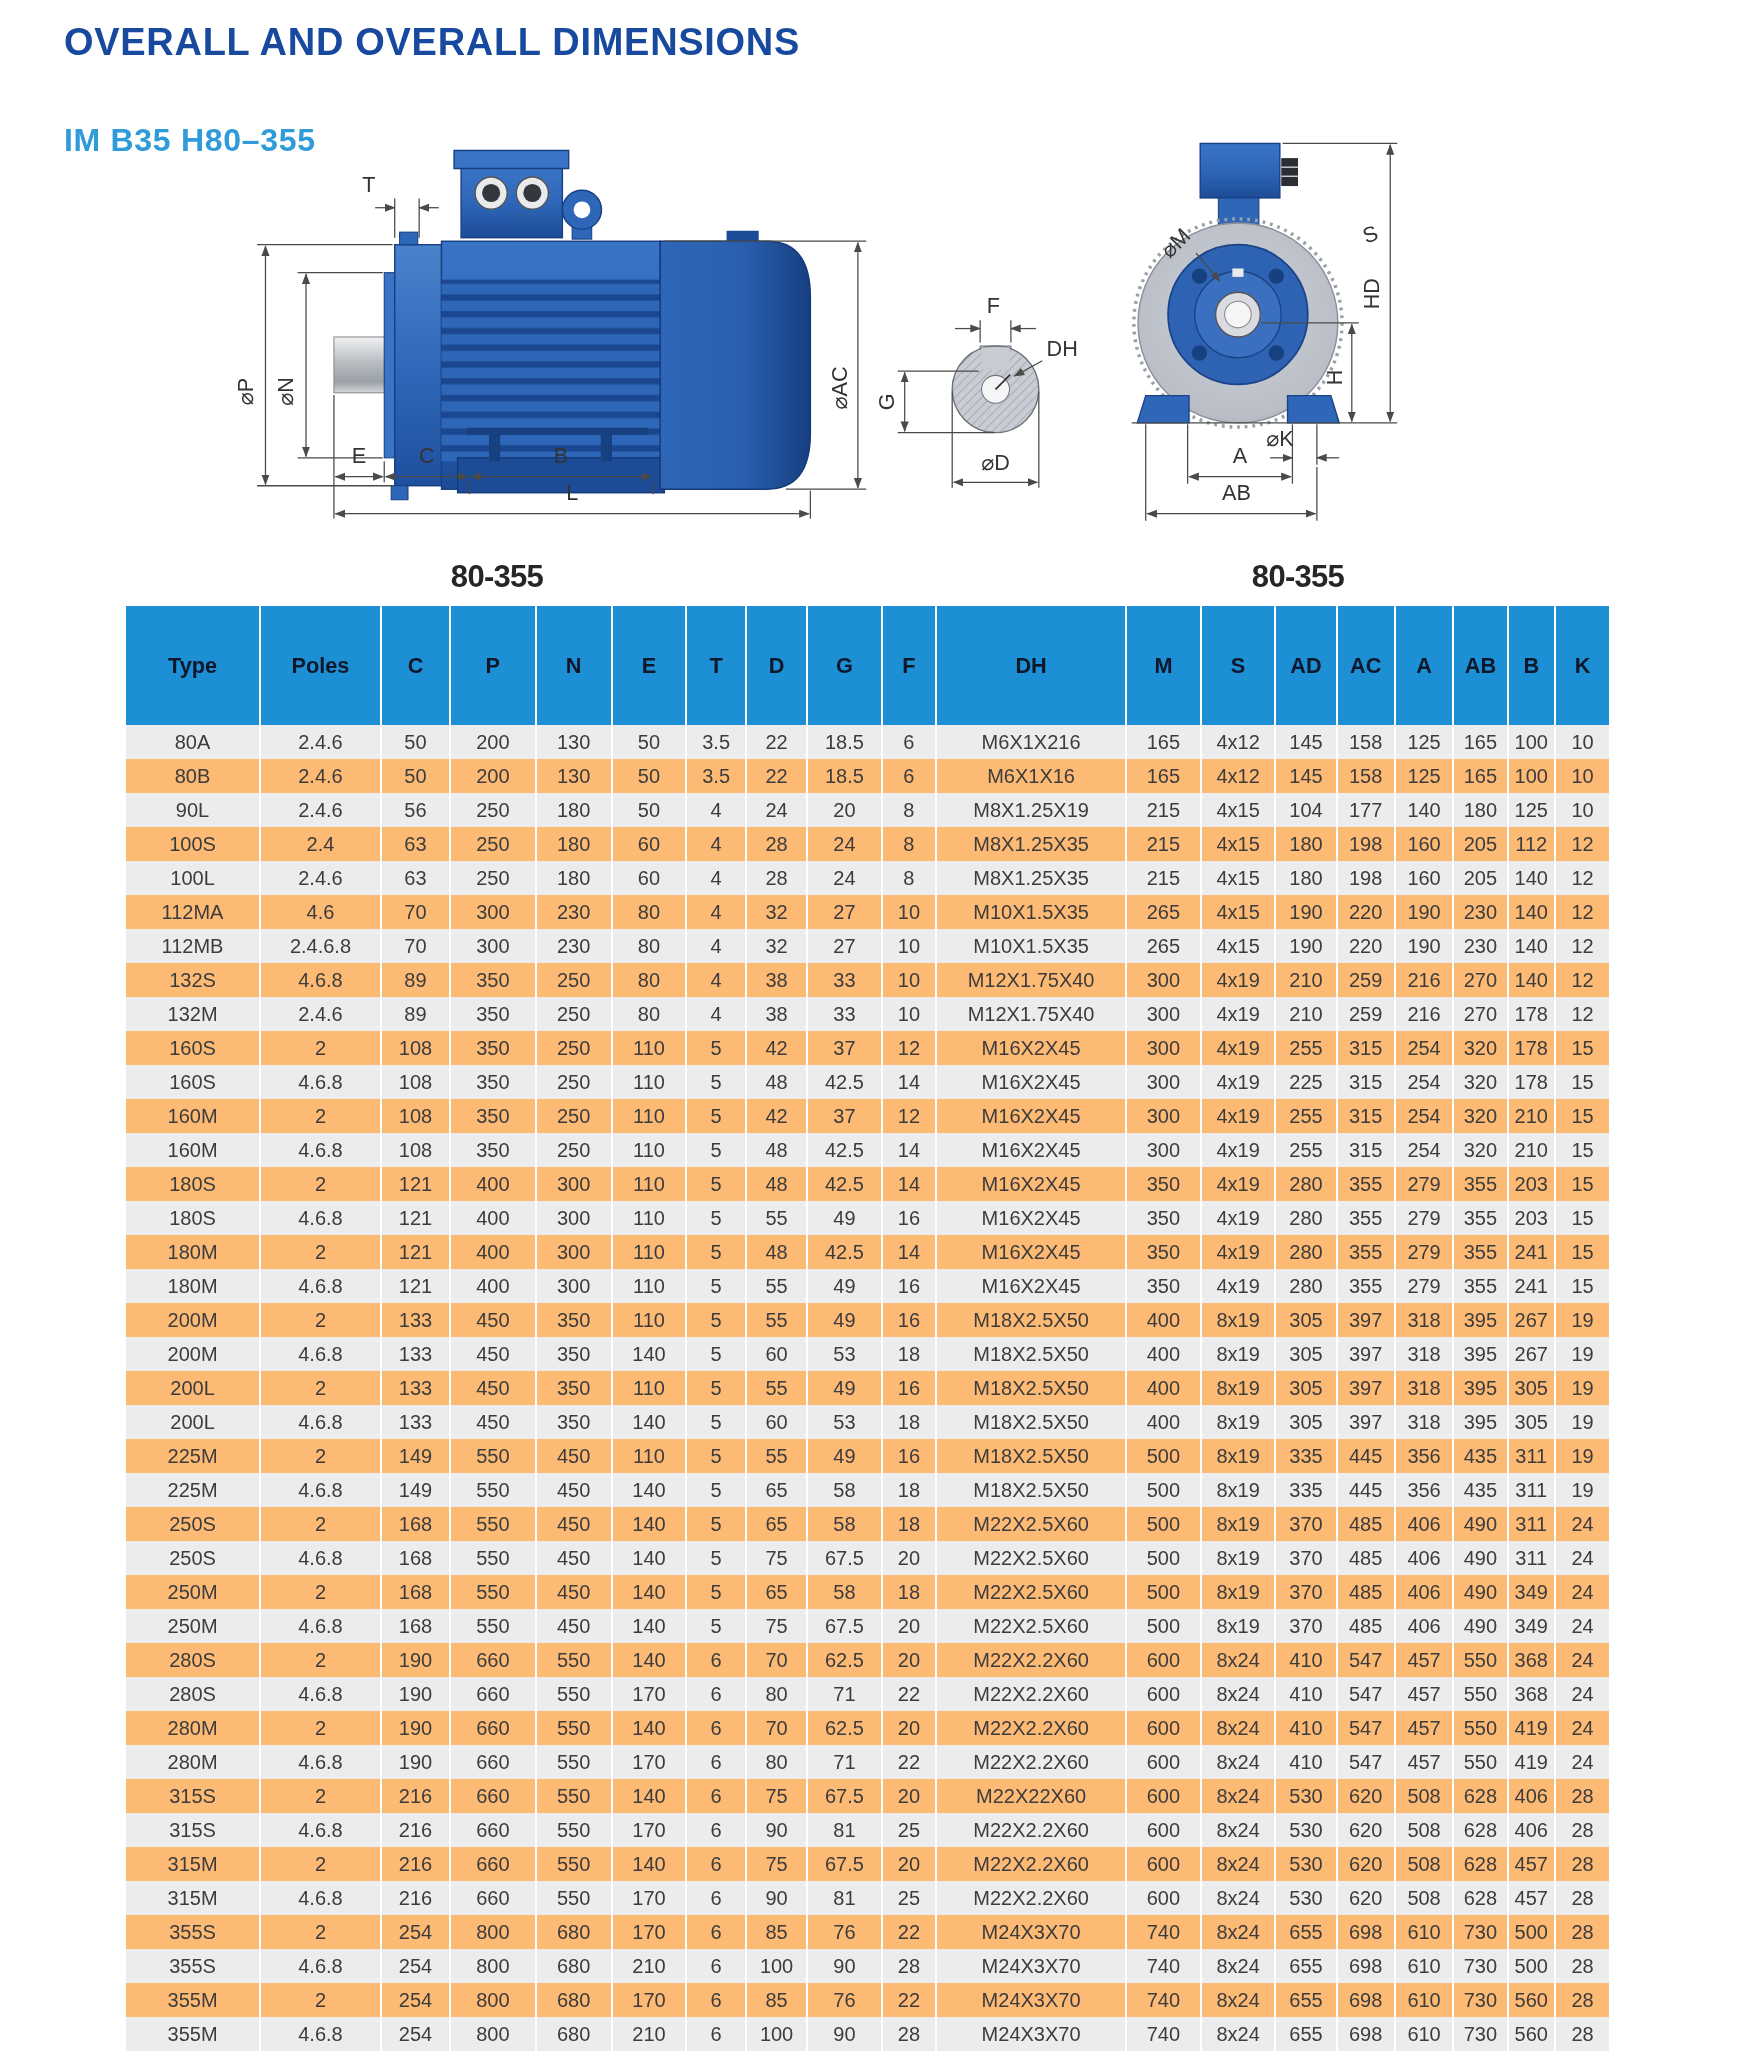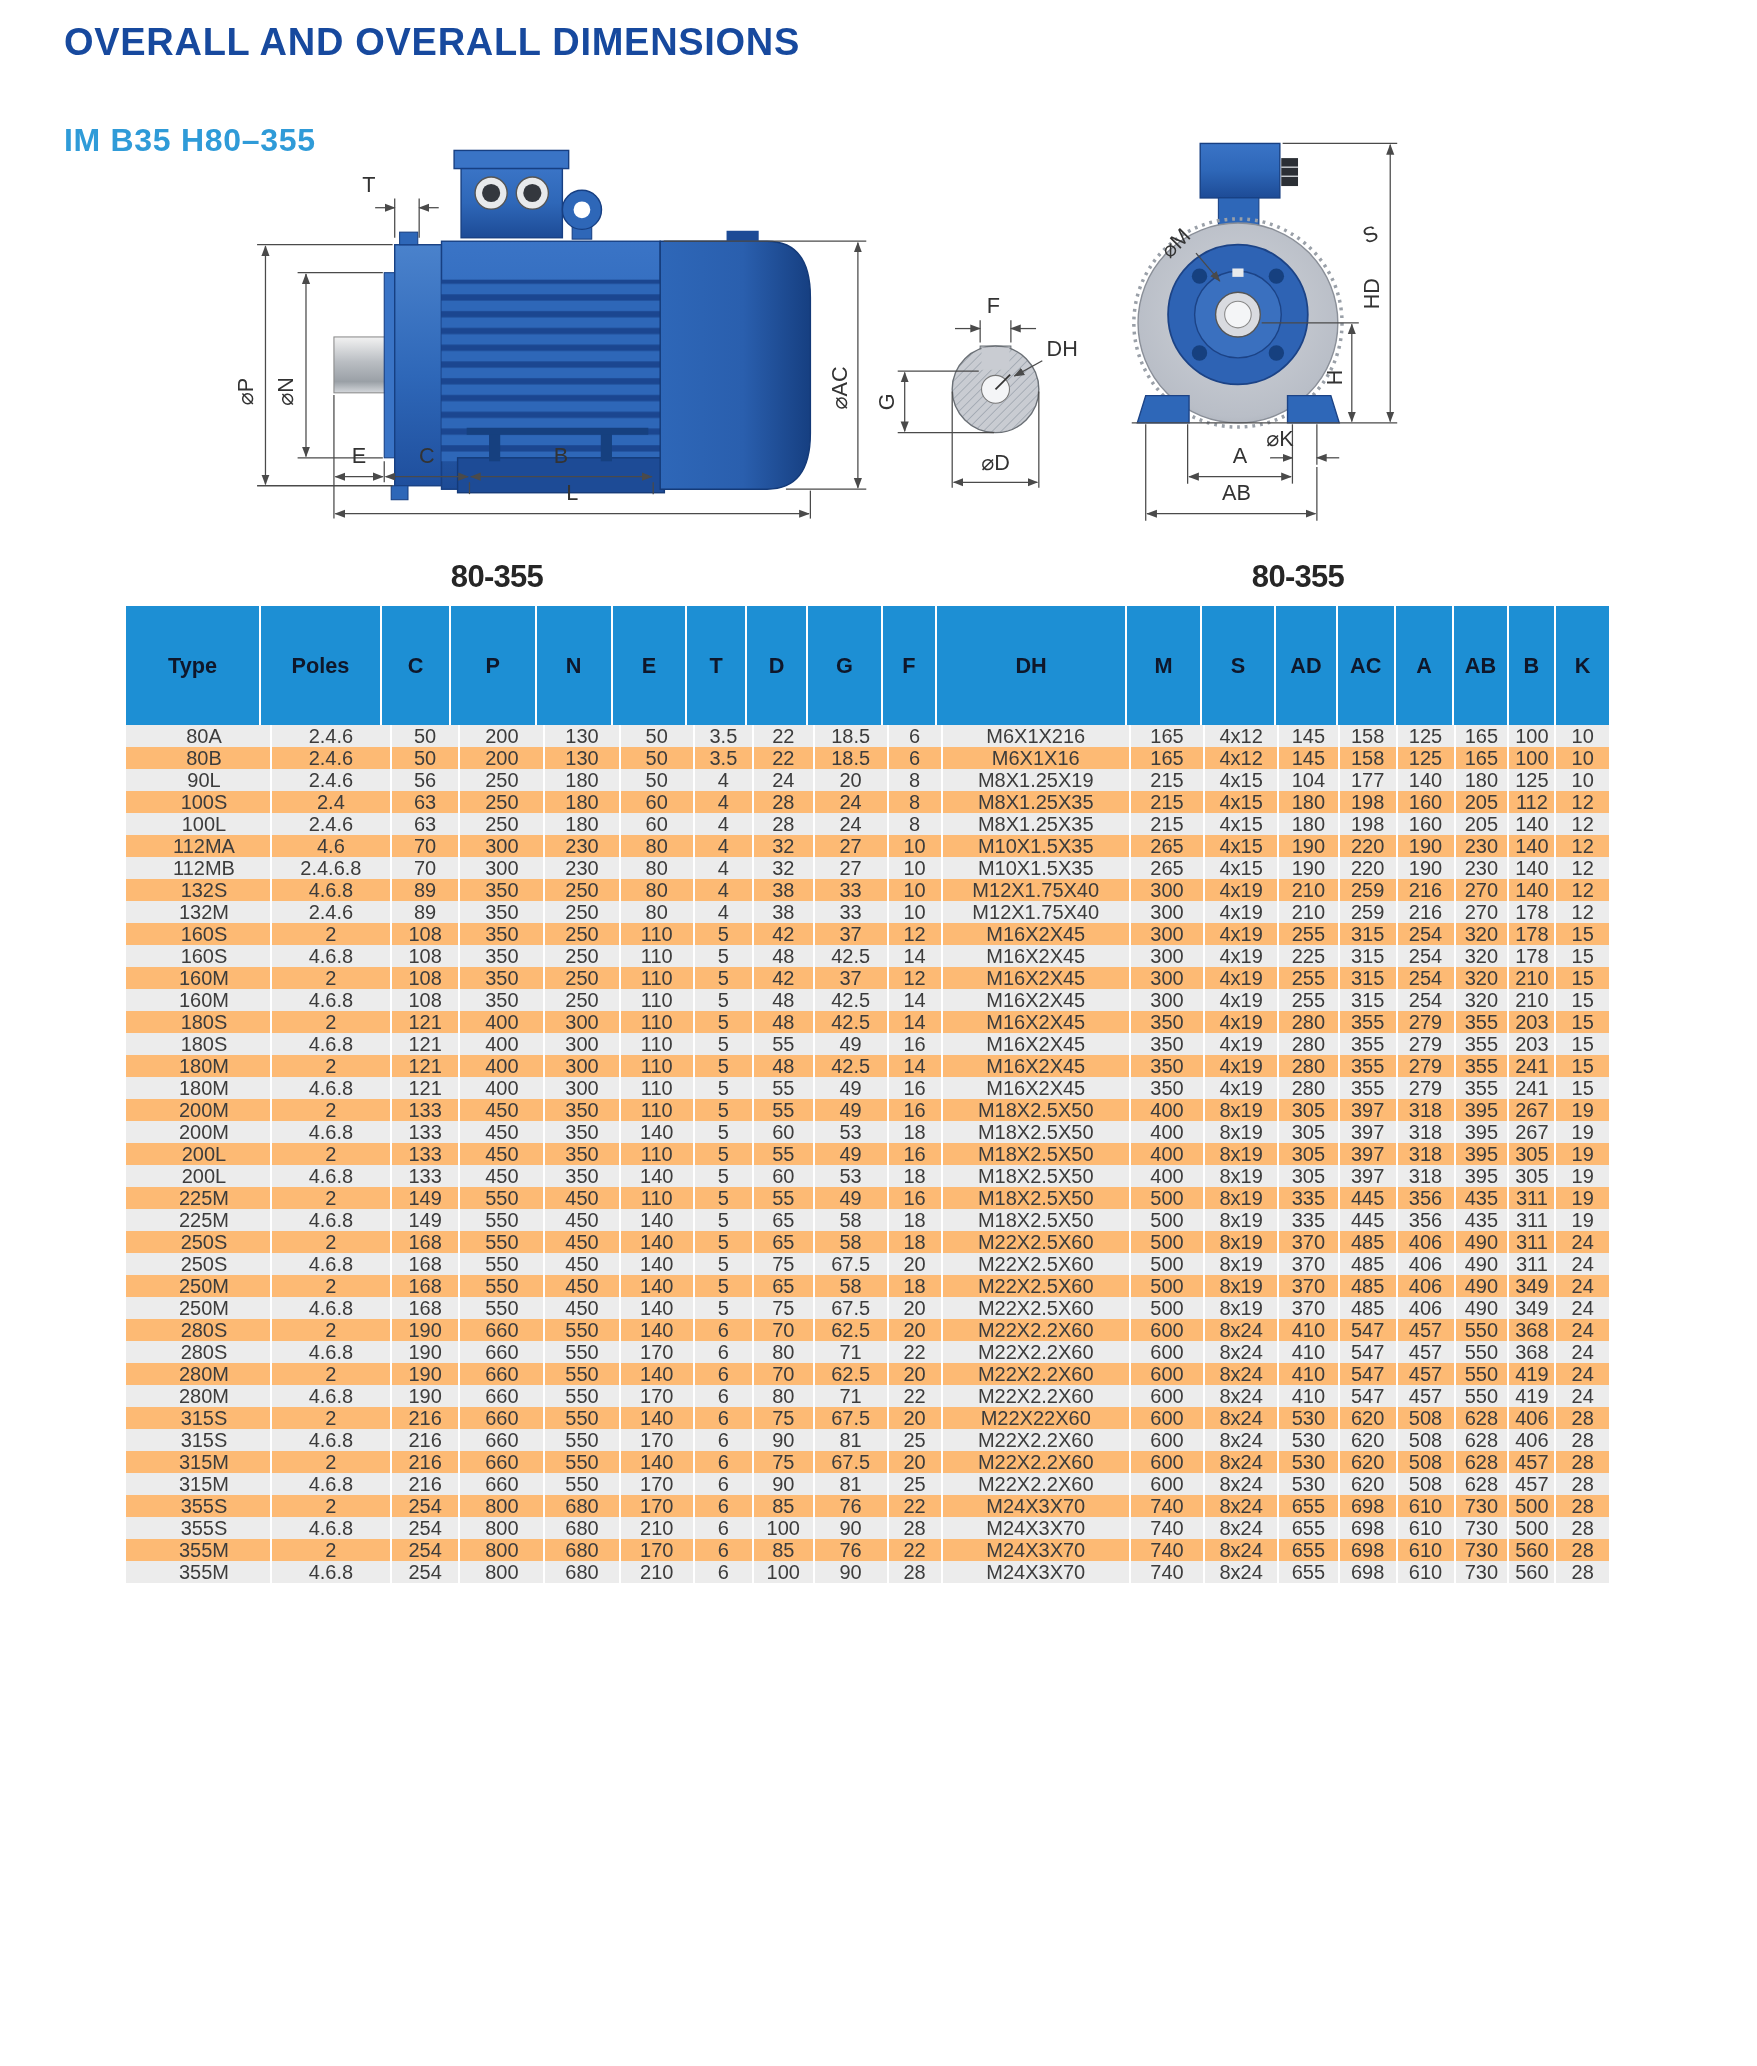--- a/index.html
+++ b/index.html
@@ -17,22 +17,22 @@
   svg text{font-family:"Liberation Sans",sans-serif;font-size:31px;fill:#333;}
 
   
   .dim-table{position:absolute;left:126px;top:606px;width:1483px;}
   .thead{display:grid;height:119px;background:#1d8fd4;
          grid-template-columns:199fr 178fr 102fr 126fr 112fr 110fr 88fr 90fr 110fr 80fr 280fr 110fr 110fr 90fr 86fr 86fr 80fr 70fr 78fr;}
   .th{display:flex;align-items:center;justify-content:center;color:#0f172a;font-weight:bold;
       font-size:21.7px;border-right:2.1px solid #fff;}
   .th:last-child{border-right:none;}
   .tbody{display:block;}
-  .tr{display:grid;height:22px;
-      grid-template-columns:199fr 178fr 102fr 126fr 112fr 110fr 88fr 90fr 110fr 80fr 280fr 110fr 110fr 90fr 86fr 86fr 80fr 70fr 78fr;padding-left:12px;}
+  .tr{display:grid;height:34px;
+      grid-template-columns:199fr 178fr 102fr 126fr 112fr 110fr 88fr 90fr 110fr 80fr 280fr 110fr 110fr 90fr 86fr 86fr 80fr 70fr 78fr;}
   .tr.odd{background:#ececec;}
   .tr.even{background:#fdba74;}
   .td{display:flex;align-items:center;justify-content:center;font-size:20px;color:#3c3c3c;
       border-right:2.1px solid #fff;white-space:nowrap;overflow:visible;}
   .td:last-child{border-right:none;}
 </style>
 </head>
 <body>
 
 <div class="page">

